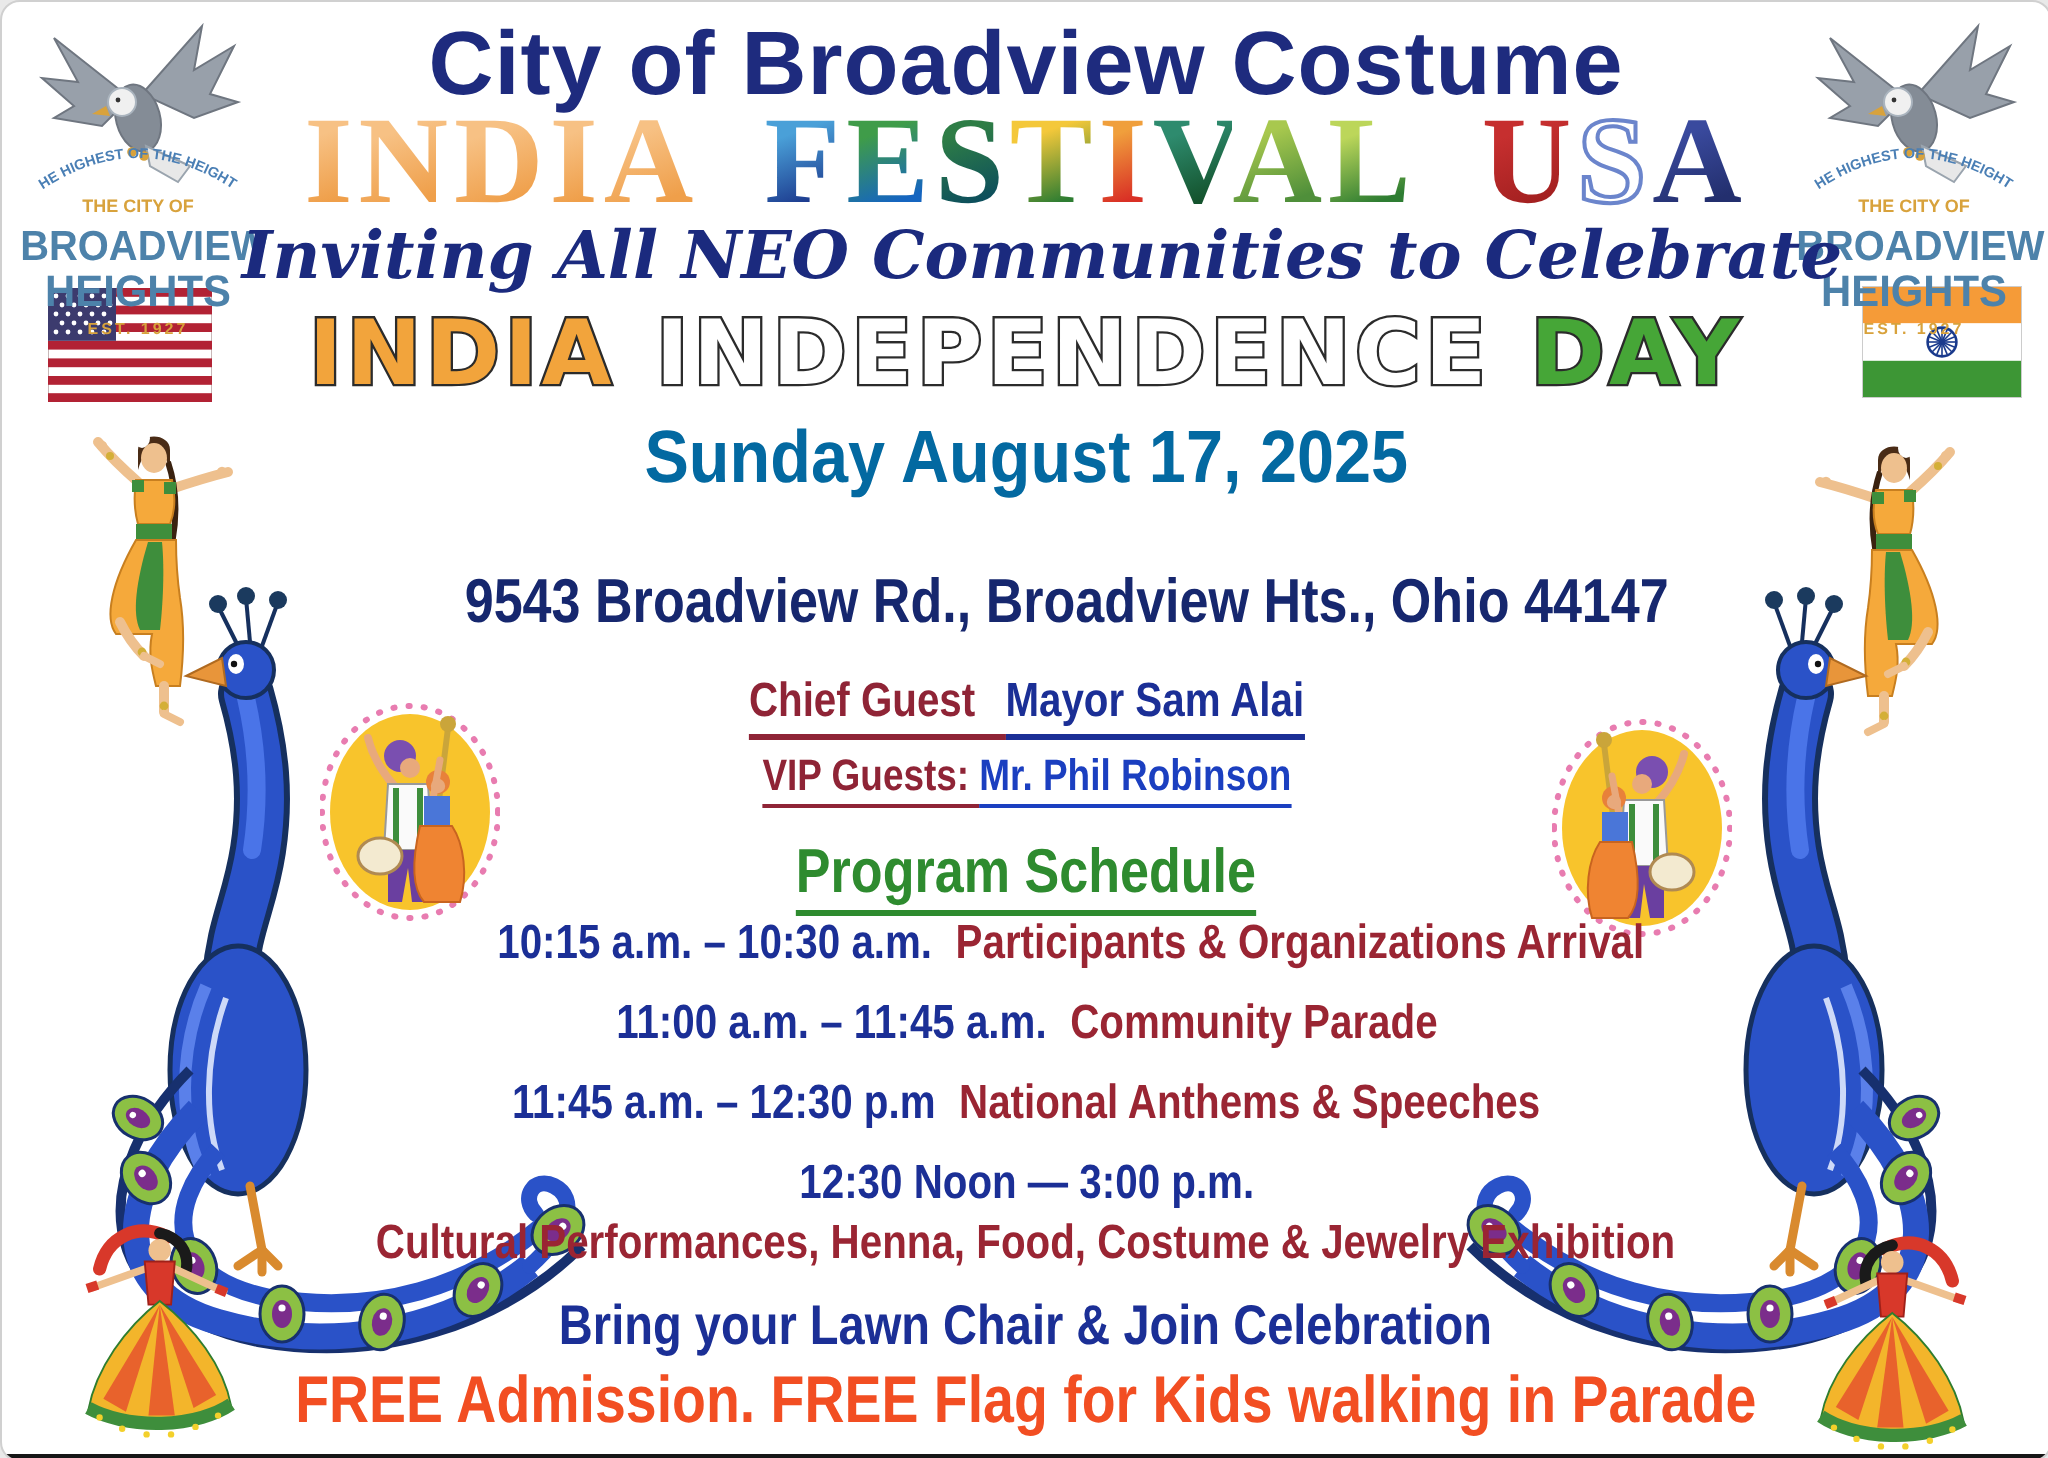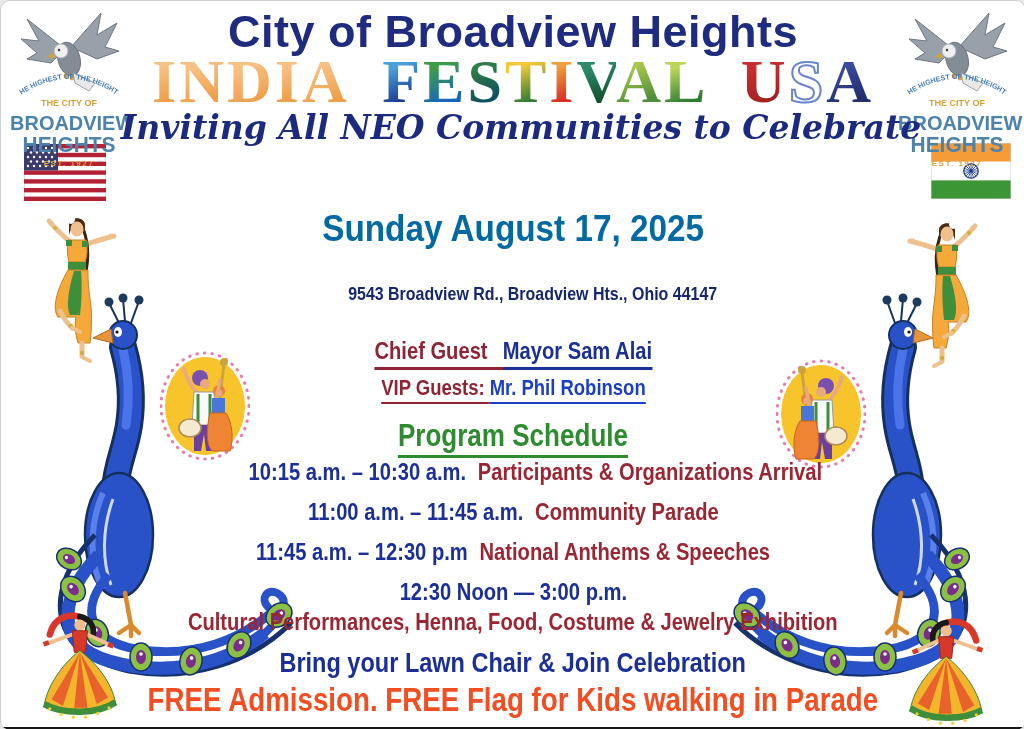--- a/index.html
+++ b/index.html
@@ -21,21 +21,21 @@
   .fest-letter.space { padding:0 7px; }
   .invite { top:107px; font-family:"DejaVu Serif", serif; font-style:italic; font-weight:bold; font-size:33px; color:#1b2a7e;padding-left:16px; }
 
   
   .event-title { top:149px; font-family:"DejaVu Sans", sans-serif; font-weight:bold; font-size:45px; letter-spacing:2px; }
   .bubble-word { -webkit-text-stroke:2.3px #2b2b2b; paint-order:stroke fill; margin:0 10px; }
 
   
   .event-date { top:207px; font-size:37px; font-weight:bold; color:#0369a1; }
   .venue     { top:252px; font-size:27px; font-weight:bold; color:#16276e; }
-  .address   { top:282px; font-size:19px; font-weight:bold; color:#16276e;margin-left:40px; }
+  .address   { top:282px; font-size:31px; font-weight:bold; color:#16276e;margin-left:40px; }
 
   .chief-line { top:336px; font-size:24px; font-weight:bold; }
   .chief-label { color:#8f2436; border-bottom:3px solid #8f2436; padding:0 18px 3px 0; }
   .chief-name  { color:#1b2f96; border-bottom:3px solid #1b2f96; padding-bottom:3px; }
   .vip-line { top:374px; font-size:22px; font-weight:bold; }
   .vip-label { color:#8f2436; border-bottom:2px solid #8f2436; padding:0 6px 2px 0; }
   .vip-name  { color:#1b3fc0; border-bottom:2px solid #1b3fc0; padding-bottom:2px; }
 
   .program-title { top:417px; font-size:31px; font-weight:bold; }
   .program-title span.inner { color:#2e8b2f; border-bottom:3px solid #2e8b2f; padding-bottom:2px; }
@@ -327,23 +327,24 @@
     <use href="#medallion-gfx" xlink:href="#medallion-gfx"></use>
   </svg>
 
   <svg class="deco" style="left:30px; top:606px;" width="94" height="117" viewBox="0 0 100 120">
     <use href="#twirl-gfx" xlink:href="#twirl-gfx"></use>
   </svg>
   <svg class="deco flip" style="left:900px; top:612px;" width="94" height="117" viewBox="0 0 100 120">
     <use href="#twirl-gfx" xlink:href="#twirl-gfx"></use>
   </svg>
 
-  <div class="line city-title">City of Broadview Heights</div>
+  <div class="line city-title">City of Broadview Costume</div>
   <div class="line festival" id="festival-line"><span class="fest-letter" style="background-image: linear-gradient(160deg, rgb(247, 193, 132) 30%, rgb(239, 159, 74) 75%);">I</span><span class="fest-letter" style="background-image: linear-gradient(160deg, rgb(247, 193, 132) 30%, rgb(239, 159, 74) 75%);">N</span><span class="fest-letter" style="background-image: linear-gradient(160deg, rgb(247, 193, 132) 30%, rgb(239, 159, 74) 75%);">D</span><span class="fest-letter" style="background-image: linear-gradient(160deg, rgb(247, 193, 132) 30%, rgb(239, 159, 74) 75%);">I</span><span class="fest-letter" style="background-image: linear-gradient(160deg, rgb(247, 193, 132) 30%, rgb(239, 159, 74) 75%);">A</span><span class="fest-letter space"> </span><span class="fest-letter" style="background-image: linear-gradient(160deg, rgb(74, 160, 216) 30%, rgb(28, 58, 142) 75%);">F</span><span class="fest-letter" style="background-image: linear-gradient(160deg, rgb(63, 156, 73) 30%, rgb(21, 101, 192) 75%);">E</span><span class="fest-letter" style="background-image: linear-gradient(160deg, rgb(46, 125, 70) 30%, rgb(13, 79, 92) 75%);">S</span><span class="fest-letter" style="background-image: linear-gradient(160deg, rgb(244, 200, 58) 30%, rgb(46, 125, 50) 75%);">T</span><span class="fest-letter" style="background-image: linear-gradient(160deg, rgb(240, 159, 60) 30%, rgb(217, 48, 37) 75%);">I</span><span class="fest-letter" style="background-image: linear-gradient(160deg, rgb(46, 139, 110) 30%, rgb(20, 83, 45) 75%);">V</span><span class="fest-letter" style="background-image: linear-gradient(160deg, rgb(168, 200, 78) 30%, rgb(79, 143, 58) 75%);">A</span><span class="fest-letter" style="background-image: linear-gradient(160deg, rgb(188, 214, 90) 30%, rgb(46, 125, 50) 75%);">L</span><span class="fest-letter space"> </span><span class="fest-letter" style="background-image: linear-gradient(160deg, rgb(198, 47, 47) 30%, rgb(163, 32, 32) 75%);">U</span><span class="fest-letter outline" style="-webkit-text-stroke: 2px rgb(107, 133, 204);">S</span><span class="fest-letter" style="background-image: linear-gradient(160deg, rgb(58, 74, 158) 30%, rgb(35, 47, 110) 75%);">A</span></div>
   <div class="line invite">Inviting All NEO Communities to Celebrate</div>
+  <div class="line event-title" id="independence-line"><span class="bubble-word" style="color: rgb(242, 164, 60);">INDIA</span><span class="bubble-word" style="color: rgb(255, 255, 255);">INDEPENDENCE</span><span class="bubble-word" style="color: rgb(70, 166, 55);">DAY</span></div>
 
   <div class="line event-date"><span class="narrow2">Sunday August 17, 2025</span></div>
   <div class="line address"><span class="narrow">9543 Broadview Rd., Broadview Hts., Ohio 44147</span></div>
 
   <div class="line chief-line">
     <span class="narrow">
       <span class="chief-label">Chief Guest</span><span class="chief-name">Mayor Sam Alai</span>
     </span>
   </div>
   <div class="line vip-line">

